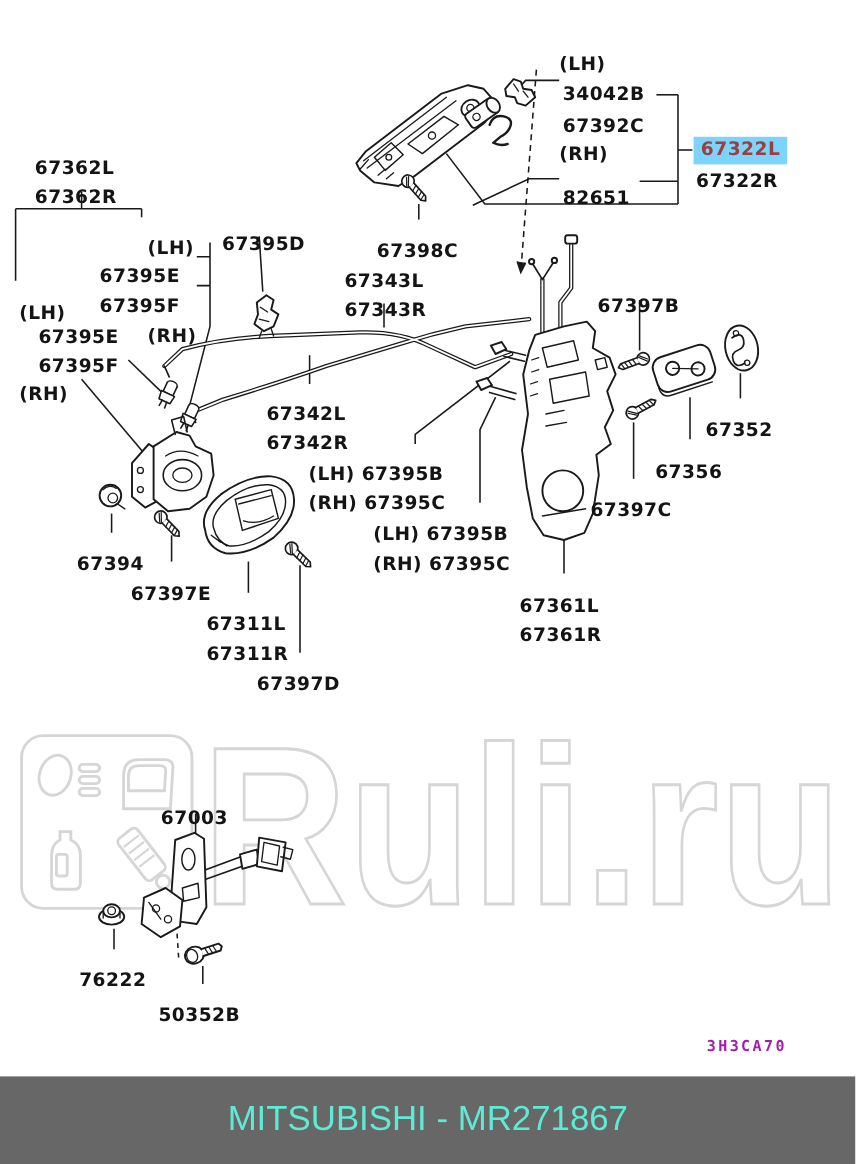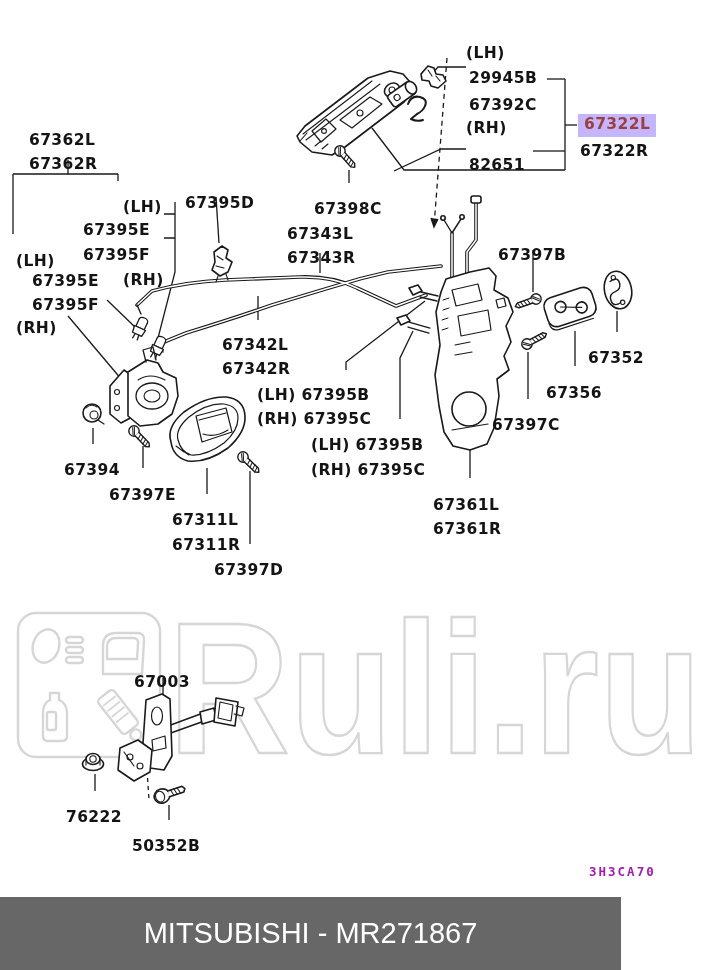--- a/index.html
+++ b/index.html
@@ -1,26 +1,26 @@
 <!DOCTYPE html>
 <html><head>
 <meta charset="utf-8">
 <style>
   html,body{margin:0;padding:0;background:#fff;}
   .stage{position:relative;width:713px;height:970px;background:#fff;overflow:hidden;
          font-family:"DejaVu Sans",sans-serif;}
   svg{position:absolute;left:0;top:0;}
   .pl{position:absolute;font:bold 15.5px "DejaVu Sans",sans-serif;color:#141414;
       letter-spacing:.4px;line-height:1;white-space:pre;margin-top:17px;}
-  .pl.hl{background:#c4b5fd;color:#9A4040;padding:3px 6px 4px;line-height:1;text-align:right;}
+  .pl.hl{background:#7dd3fc;color:#9A4040;padding:3px 6px 4px;line-height:1;text-align:right;}
   .code{position:absolute;left:589px;top:864px;font:bold 12.5px "DejaVu Sans Mono",monospace;
         letter-spacing:2px;color:#a21caf;}
-  .footer{position:absolute;left:0;bottom:0;width:621px;height:73px;background:#676767;
+  .footer{position:absolute;left:0;bottom:0;width:713px;height:73px;background:#676767;
           display:flex;align-items:center;justify-content:center;gap:30px;
-          color:#ffffff;font:29px "Liberation Sans",sans-serif;}
+          color:#5eead4;font:29px "Liberation Sans",sans-serif;}
 </style>
 </head>
 <body>
 
 <div class="stage">
 
 <svg width="713" height="970" viewBox="0 0 713 970">
   <defs>
     <g id="screwsym" stroke="#1a1a1a" fill="#fff" stroke-width="1.4">
       <circle cx="0" cy="0" r="5.2"></circle>
@@ -273,21 +273,21 @@
 <div class="pl" style="left:314px;top:185px">67398C</div>
 <div class="pl" style="left:287px;top:210px">67343L</div>
 <div class="pl" style="left:287px;top:234px">67343R</div>
 <div class="pl" style="left:222px;top:321px">67342L</div>
 <div class="pl" style="left:222px;top:345px">67342R</div>
 <div class="pl" style="left:257px;top:371px">(LH) 67395B</div>
 <div class="pl" style="left:257px;top:395px">(RH) 67395C</div>
 <div class="pl" style="left:311px;top:421px">(LH) 67395B</div>
 <div class="pl" style="left:311px;top:446px">(RH) 67395C</div>
 <div class="pl" style="left:466px;top:29px">(LH)</div>
-<div class="pl" style="left:469px;top:54px">29945B</div>
+<div class="pl" style="left:469px;top:54px">34042B</div>
 <div class="pl" style="left:469px;top:81px">67392C</div>
 <div class="pl" style="left:466px;top:104px">(RH)</div>
 <div class="pl" style="left:469px;top:141px">82651</div>
 <div class="pl hl" style="left:578px;top:97px">67322L</div>
 <div class="pl" style="left:580px;top:127px">67322R</div>
 <div class="pl" style="left:498px;top:231px">67397B</div>
 <div class="pl" style="left:588px;top:334px">67352</div>
 <div class="pl" style="left:546px;top:369px">67356</div>
 <div class="pl" style="left:492px;top:401px">67397C</div>
 <div class="pl" style="left:433px;top:481px">67361L</div>

